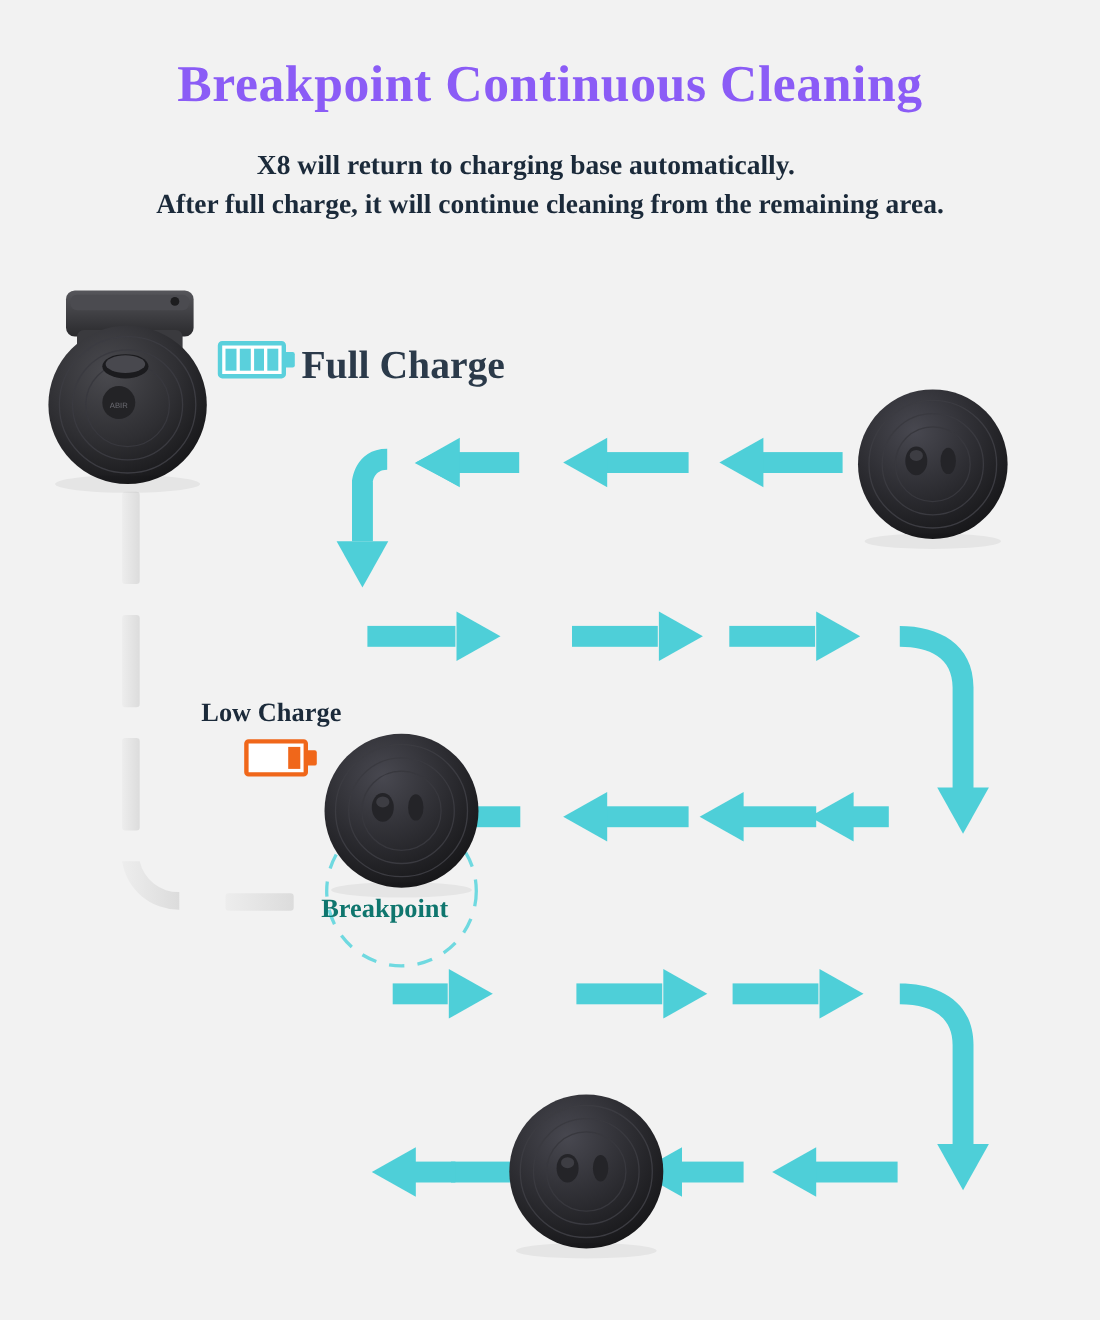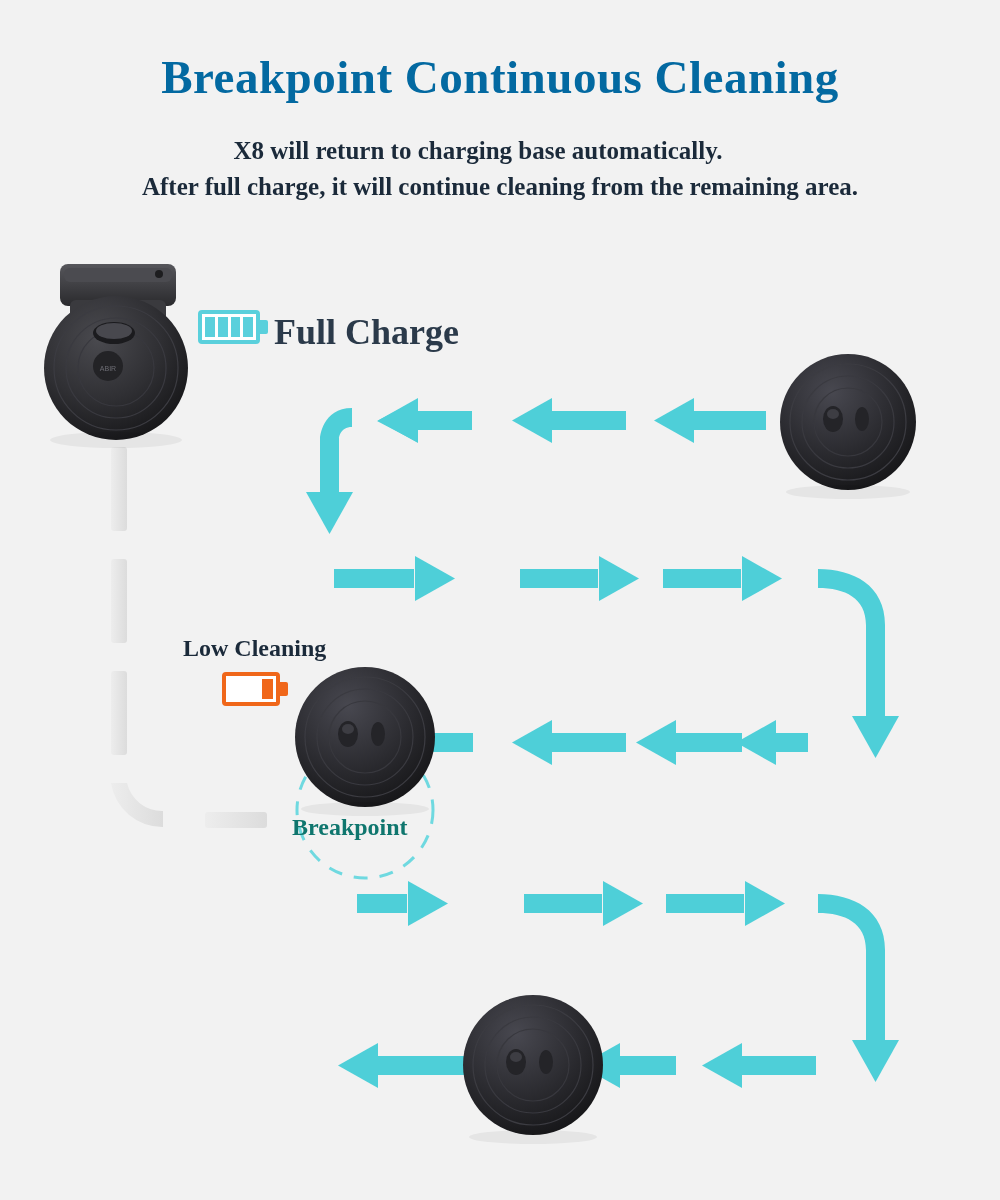--- a/index.html
+++ b/index.html
@@ -23,21 +23,21 @@
   
   .title {
     position: absolute;
     top: 50px;
     left: 0;
     width: 1000px;
     text-align: center;
     font-size: 47px;
     font-weight: bold;
     letter-spacing: 0.5px;
-    color: #0369a1;
+    color: #8b5cf6;
   }
   .sub1 {
     position: absolute;
     top: 137px;
     left: 0;
     width: 956px;
     text-align: center;
     font-size: 25px;
     font-weight: bold;
     color: #1b2a3a;
@@ -390,16 +390,16 @@
 
   <div class="battery batt-low">
     <div class="body"></div>
     <div class="cap"></div>
     <div class="cells">
         <i></i>
       </div>
   </div>
 
   <div class="label label-full-charge">Full Charge</div>
-  <div class="label label-low-battery">Low Cleaning</div>
+  <div class="label label-low-battery">Low Charge</div>
   <div class="label label-breakpoint">Breakpoint</div>
 
 </div>
 
 </body></html>

